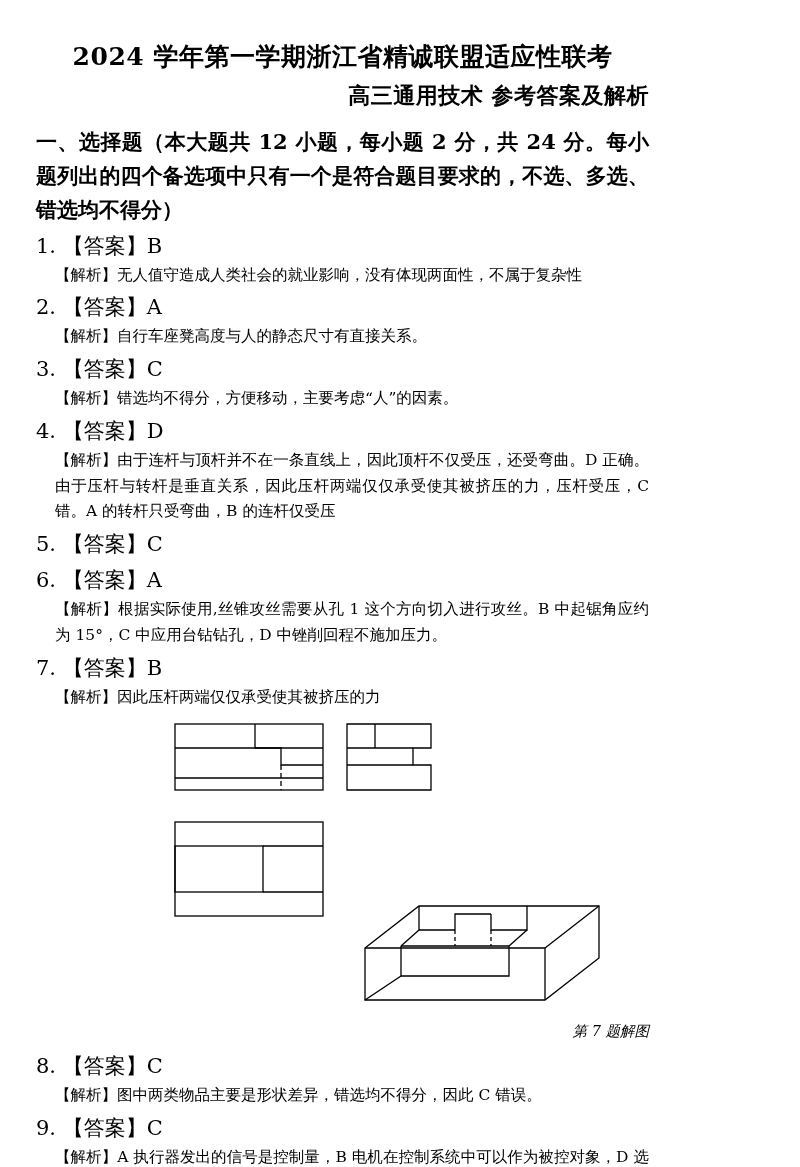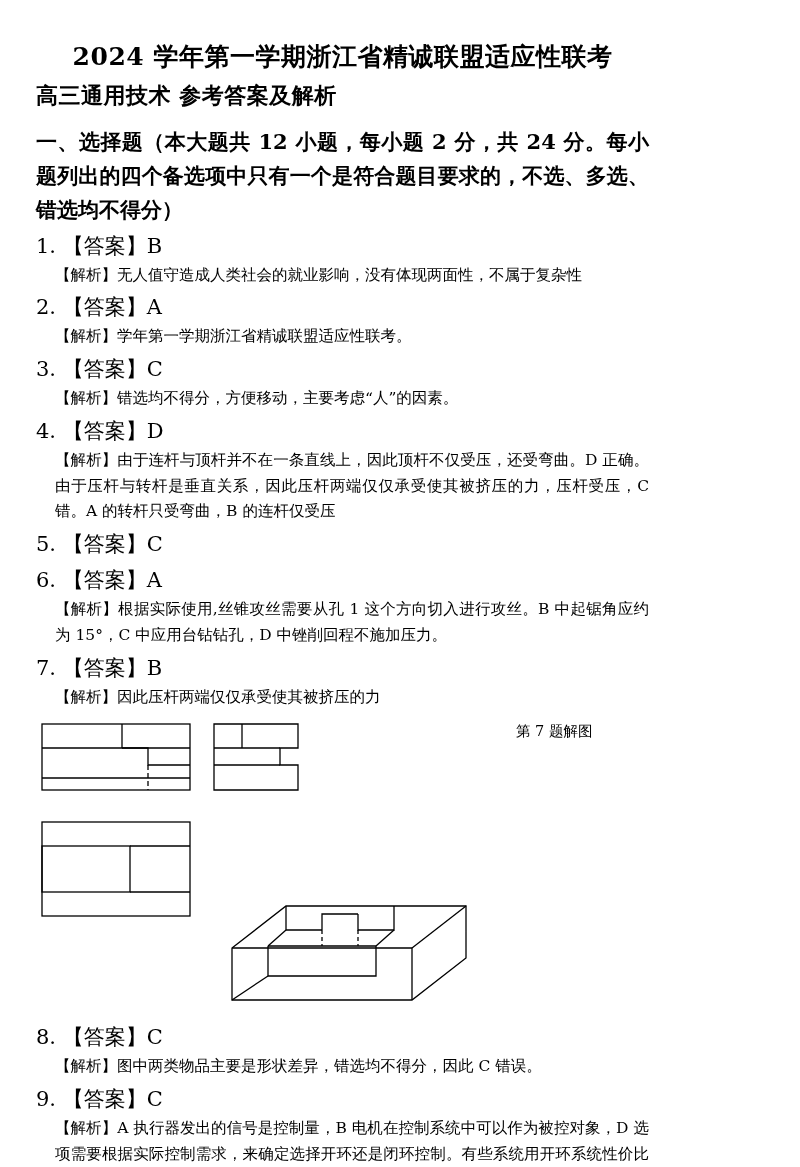--- a/index.html
+++ b/index.html
@@ -23,21 +23,21 @@
   }
   .title-main {
     text-align: center;
     font-size: 25px;
     font-weight: bold;
     letter-spacing: 0.5px;
     line-height: 1.5;
     margin: 4px 0 2px 0;
   }
   .title-sub {
-    text-align: left;
+    text-align: right;
     font-size: 22px;
     font-weight: bold;
     letter-spacing: 0.5px;
     line-height: 1.6;
     margin: 2px 0 6px 0;
   }
   .section-head {
     font-size: 21px;
     line-height: 1.62;
     font-weight: bold;
@@ -52,21 +52,23 @@
   .exp-line {
     font-size: 15.5px;
     line-height: 1.66;
     text-align: justify;
     text-indent: 0;
     padding-left: 19px;
   }
   .figure-wrap {
     margin: 8px 0 2px 0;
     display: flex;
-    align-items: flex-start;
+    flex-direction: column;
+    align-items: flex-end;
+    font-style: italic;
   }
   .fig-caption {
     font-size: 14.5px;
     text-align: center;
     margin-top: 4px;
     margin-bottom: 6px;
   }
   .footer {
     position: absolute;
     left: 0;
@@ -93,21 +95,21 @@
   </div>
   <div class="exp-line">
     <span class="bk">【解析】</span><span>无人值守造成人类社会的就业影响，没有体现两面性，不属于复杂性</span>
   </div>
 
   <div class="qitem">
     <span>2.</span>
     <span class="bk">【答案】</span><span>A</span>
   </div>
   <div class="exp-line">
-    <span class="bk">【解析】</span><span>学年第一学期浙江省精诚联盟适应性联考。</span>
+    <span class="bk">【解析】</span><span>自行车座凳高度与人的静态尺寸有直接关系。</span>
   </div>
 
   <div class="qitem">
     <span>3.</span>
     <span class="bk">【答案】</span><span>C</span>
   </div>
   <div class="exp-line">
     <span class="bk">【解析】</span><span>错选均不得分，方便移动，主要考虑“人”的因素。</span>
   </div>
 

